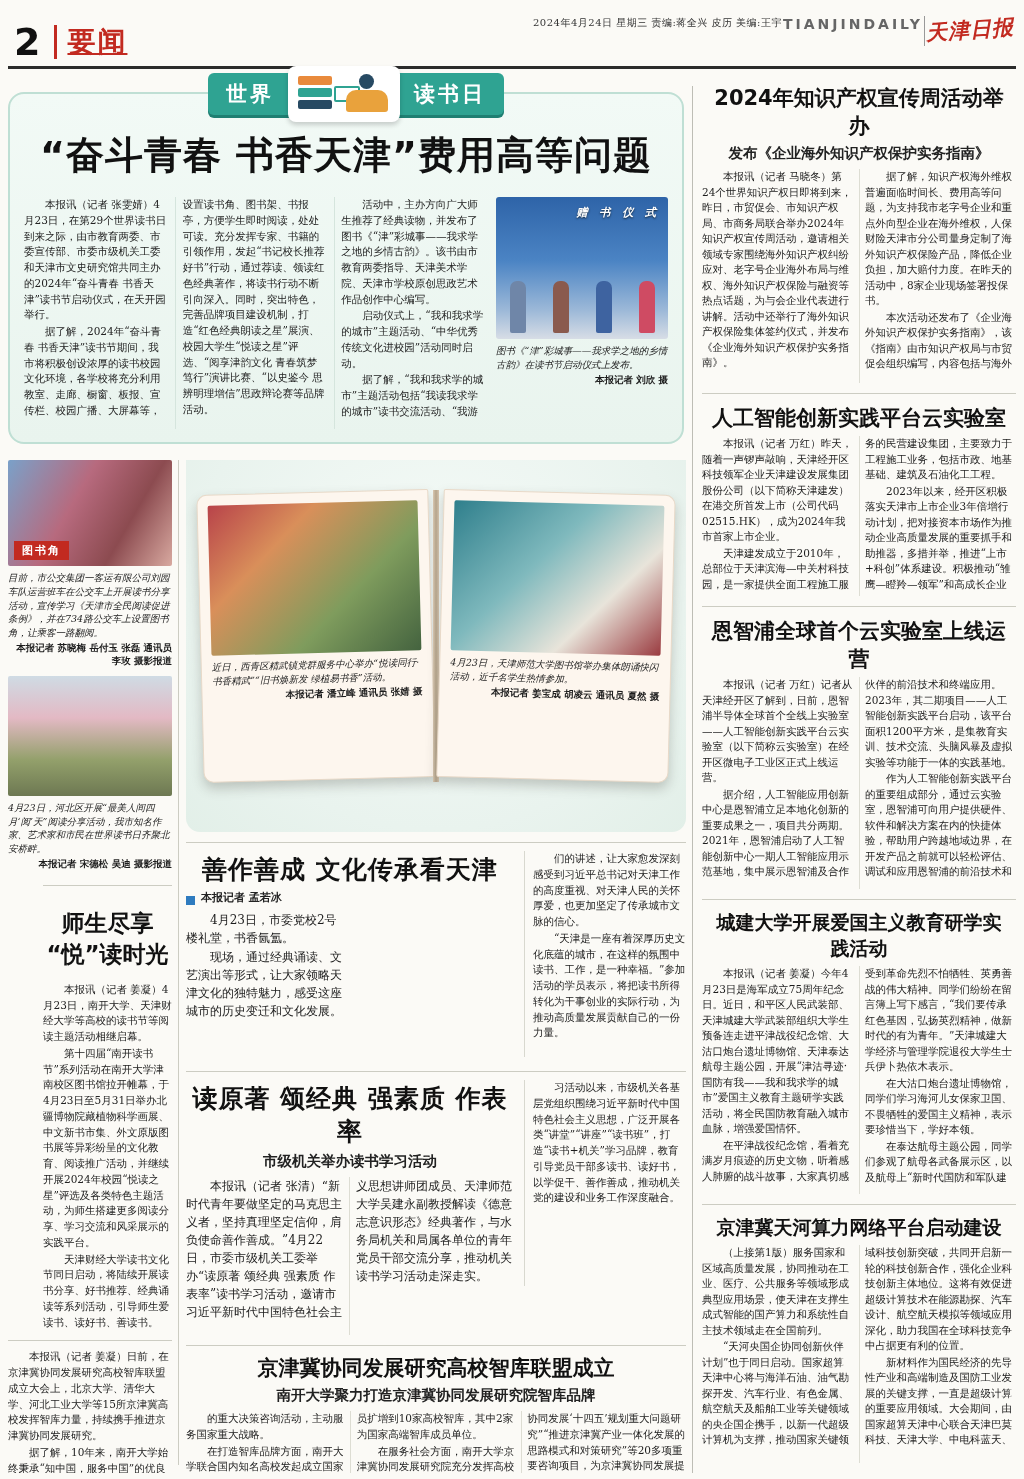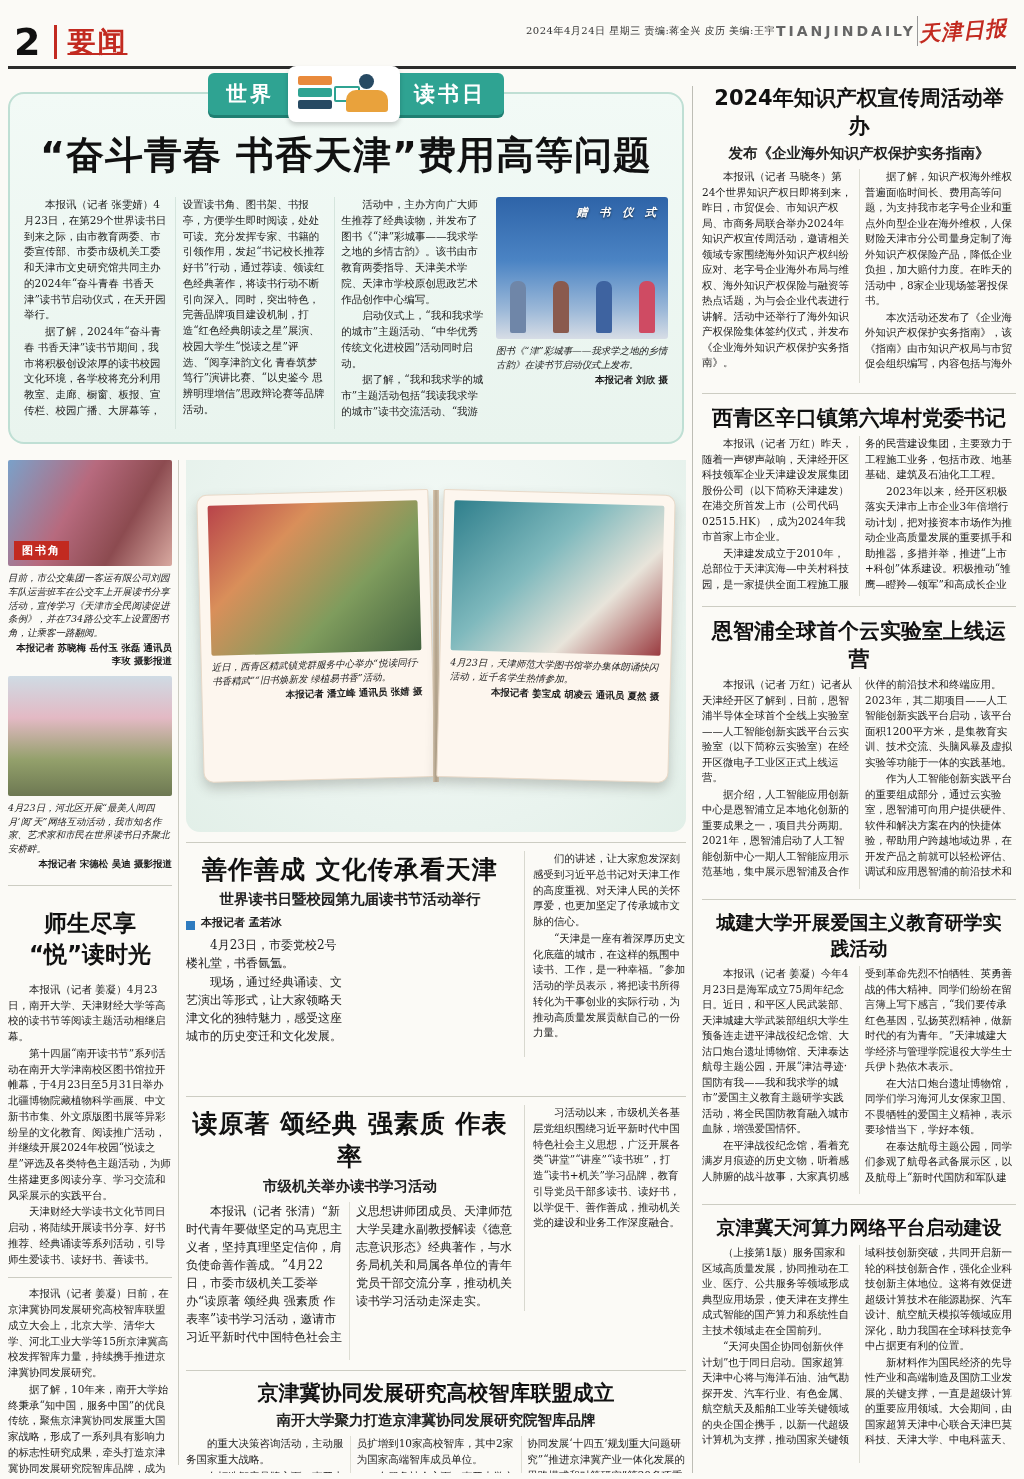--- a/index.html
+++ b/index.html
@@ -4,21 +4,21 @@
 <style>
   html,body{margin:0;padding:0;background:#e8e6e0;}
   .page{position:relative;width:1024px;height:1479px;background:#fbfaf6;overflow:hidden;
         font-family:"DejaVu Serif","Liberation Serif",serif;color:#1c1c1c;}
   
   .hdr{position:absolute;left:10px;top:6px;width:1004px;height:58px;}
   .hdr-left{position:absolute;left:4px;top:14px;display:flex;align-items:center;}
   .pgnum{font-family:"DejaVu Sans","Liberation Sans",sans-serif;font-weight:800;font-size:38px;color:#111;}
   .hdr-bar{width:3px;height:34px;background:#c22a20;margin:0 10px 0 14px;}
   .section-name{font-family:"DejaVu Sans","Liberation Sans",sans-serif;font-weight:800;font-size:28px;color:#c22a20;letter-spacing:2px;text-decoration:underline;}
-  .hdr-right{position:absolute;right:7px;top:10px;display:flex;align-items:center;gap:1px;}
+  .hdr-right{position:absolute;right:0;top:10px;display:flex;gap:1px;}
   .dateline{font-size:10px;color:#333;letter-spacing:.5px;}
   .masthead{font-family:"DejaVu Sans","Liberation Sans",sans-serif;font-weight:700;font-size:14px;color:#666;letter-spacing:3px;}
   .logo-sep{width:1px;height:30px;background:#999;}
   .logo-cn{font-family:"DejaVu Serif",serif;font-weight:800;font-style:italic;font-size:21px;color:#c22a20;transform:rotate(-4deg);letter-spacing:1px;}
   .hdr-rule{position:absolute;left:8px;top:66px;width:1008px;height:3px;background:#2b2b2b;}
   
   .main{position:absolute;left:8px;top:78px;width:1008px;height:1395px;}
   .vdiv-main{position:absolute;left:684px;top:8px;width:1px;height:1387px;background:#bdbdb5;}
   .left-main{position:absolute;left:0;top:0;width:678px;height:1395px;}
   .right-col{position:absolute;left:694px;top:4px;width:314px;height:1391px;overflow:hidden;}
@@ -57,21 +57,21 @@
   
   .rail{position:absolute;left:0;top:382px;width:164px;height:1013px;overflow:hidden;}
   .vdiv-rail{position:absolute;left:170px;top:382px;width:1px;height:1005px;background:#ccccc2;}
   .ph{border-radius:2px;}
   .rail-ph1{width:164px;height:106px;position:relative;
             background:linear-gradient(120deg,#7aa1c9 0%,#b76a7e 40%,#8c4b50 70%,#d8a9a0 100%);}
   .ph-label{position:absolute;left:6px;bottom:6px;background:#c22a20;color:#fff;font-size:11px;font-weight:700;
             padding:2px 8px;letter-spacing:2px;}
   .rail-ph2{width:164px;height:120px;margin-top:8px;
             background:linear-gradient(180deg,#cfdbe4 0%,#e3b9c4 35%,#93a06b 70%,#6d7852 100%);}
-  .shisheng{margin-top:14px;border-top:1px solid #ccccc2;padding-top:16px;}
+  .shisheng{margin-top:14px;border-top:1px solid #ccccc2;padding-top:16px;margin-left:35px;}
   .shisheng-title{font-family:"DejaVu Sans",sans-serif;font-weight:800;font-size:23px;text-align:center;
                   line-height:1.35;color:#111;margin:6px 0 12px;}
   .rail-body{font-size:10.5px;line-height:1.5;color:#222;}
   .rail-sep{border-top:1px solid #ccccc2;margin:10px 0 8px;}
   
   .center{position:absolute;left:178px;top:382px;width:500px;height:1013px;overflow:hidden;}
   .collage{width:500px;height:372px;position:relative;border-radius:0 0 14px 14px;
            background:radial-gradient(ellipse at 50% 35%,#f6fbf8 0%,#e9f3ee 70%,#e2efe8 100%);}
   .book{position:absolute;left:14px;top:26px;width:472px;height:300px;}
   .page-half{position:absolute;top:6px;width:232px;height:288px;background:#fdf6ee;border:1px solid #e8d9c8;
@@ -177,21 +177,21 @@
       </div>
 
       <div class="vdiv-rail"></div>
       <div class="rail">
         <div class="ph rail-ph1">
           <span class="ph-label">图书角</span>
         </div>
         <p class="cap">目前，市公交集团一客运有限公司刘园车队运营班车在公交车上开展读书分享活动，宣传学习《天津市全民阅读促进条例》，并在734路公交车上设置图书角，让乘客一路翻阅。</p>
         <p class="cap-credit">本报记者 苏晓梅 岳付玉 张磊 通讯员 李玫 摄影报道</p>
         <div class="ph rail-ph2"></div>
-        <p class="cap">4月23日，河北区开展“最美人间四月‘阅’天”网络互动活动，我市知名作家、艺术家和市民在世界读书日齐聚北安桥畔。</p>
+        <p class="cap">4月23日，河北区开展“最美人间四月‘阅’天”阅读分享活动，我市知名作家、艺术家和市民在世界读书日齐聚北安桥畔。</p>
         <p class="cap-credit">本报记者 宋德松 吴迪 摄影报道</p>
 
         <div class="shisheng">
           <div class="shisheng-title">
             <div>师生尽享</div>
             <div>“悦”读时光</div>
           </div>
           <div class="rail-body">
               <p class="p">本报讯（记者 姜凝）4月23日，南开大学、天津财经大学等高校的读书节等阅读主题活动相继启幕。</p>
               <p class="p">第十四届“南开读书节”系列活动在南开大学津南校区图书馆拉开帷幕，于4月23日至5月31日举办北疆博物院藏植物科学画展、中文新书市集、外文原版图书展等异彩纷呈的文化教育、阅读推广活动，并继续开展2024年校园“悦读之星”评选及各类特色主题活动，为师生搭建更多阅读分享、学习交流和风采展示的实践平台。</p>
@@ -219,21 +219,20 @@
               <div class="ph col-ph-r"></div>
               <p class="cap">4月23日，天津师范大学图书馆举办集体朗诵快闪活动，近千名学生热情参加。</p>
               <p class="cap-credit">本报记者 姜宝成 胡凌云 通讯员 夏然 摄</p>
             </div>
           </div>
         </div>
 
         <div class="mid-art">
           <div class="mid-main">
             <h2 class="art-title t26">善作善成 文化传承看天津</h2>
-            <div class="art-sub">世界读书日暨校园第九届读书节活动举行</div>
             <div class="byline">
               <span class="by-sq"></span>
               <span>本报记者 孟若冰</span>
             </div>
             <div class="cols2 shan-body">
                 <p class="p">4月23日，市委党校2号楼礼堂，书香氤氲。</p>
                 <p class="p">现场，通过经典诵读、文艺演出等形式，让大家领略天津文化的独特魅力，感受这座城市的历史变迁和文化发展。</p>
               </div>
           </div>
           <div class="mid-side side-h">
@@ -274,21 +273,21 @@
         <h2 class="art-title t21">2024年知识产权宣传周活动举办</h2>
         <div class="art-sub">发布《企业海外知识产权保护实务指南》</div>
         <div class="cols2 r-body h-ip">
             <p class="p">本报讯（记者 马晓冬）第24个世界知识产权日即将到来，昨日，市贸促会、市知识产权局、市商务局联合举办2024年知识产权宣传周活动，邀请相关领域专家围绕海外知识产权纠纷应对、老字号企业海外布局与维权、海外知识产权保险与融资等热点话题，为与会企业代表进行讲解。活动中还举行了海外知识产权保险集体签约仪式，并发布《企业海外知识产权保护实务指南》。</p>
             <p class="p">据了解，知识产权海外维权普遍面临时间长、费用高等问题，为支持我市老字号企业和重点外向型企业在海外维权，人保财险天津市分公司量身定制了海外知识产权保险产品，降低企业负担，加大赔付力度。在昨天的活动中，8家企业现场签署投保书。</p>
             <p class="p">本次活动还发布了《企业海外知识产权保护实务指南》，该《指南》由市知识产权局与市贸促会组织编写，内容包括与海外知识产权保护相关的主要国际法和国际条约，可以作为企业工具书使用，也可以为该领域的研究人员和从业人员提供参考。</p>
           </div>
       </div>
 
       <div class="r-art">
-        <h2 class="art-title t21">西青区辛口镇第六埠村党委书记</h2>
+        <h2 class="art-title t21">人工智能创新实践平台云实验室</h2>
         <div class="cols2 r-body h-hk">
             <p class="p">本报讯（记者 万红）昨天，随着一声锣声敲响，天津经开区科技领军企业天津建设发展集团股份公司（以下简称天津建发）在港交所首发上市（公司代码02515.HK），成为2024年我市首家上市企业。</p>
             <p class="p">天津建发成立于2010年，总部位于天津滨海—中关村科技园，是一家提供全面工程施工服务的民营建设集团，主要致力于工程施工业务，包括市政、地基基础、建筑及石油化工工程。</p>
             <p class="p">2023年以来，经开区积极落实天津市上市企业3年倍增行动计划，把对接资本市场作为推动企业高质量发展的重要抓手和助推器，多措并举，推进“上市+科创”体系建设。积极推动“雏鹰—瞪羚—领军”和高成长企业接续发展与企业上市培育“双梯队”平行并进，大力培育、服务科技上市种子企业，搭建了“泰达上市预备板”和建立上市梯度培育机制，将上市服务实化、细化、精准化，已累计走访区内上市重点培育企业60余家，为企业解决融资需求2亿余元，提供全流程“保姆式”上市服务。截至目前，经开区已有上市企业17家，其中，港交所上市企业6家，占滨海新区比重达四成，占全市比重近三成。</p>
           </div>
       </div>
 
       <div class="r-art">
         <h2 class="art-title t21">恩智浦全球首个云实验室上线运营</h2>
         <div class="cols2 r-body h-nx">

